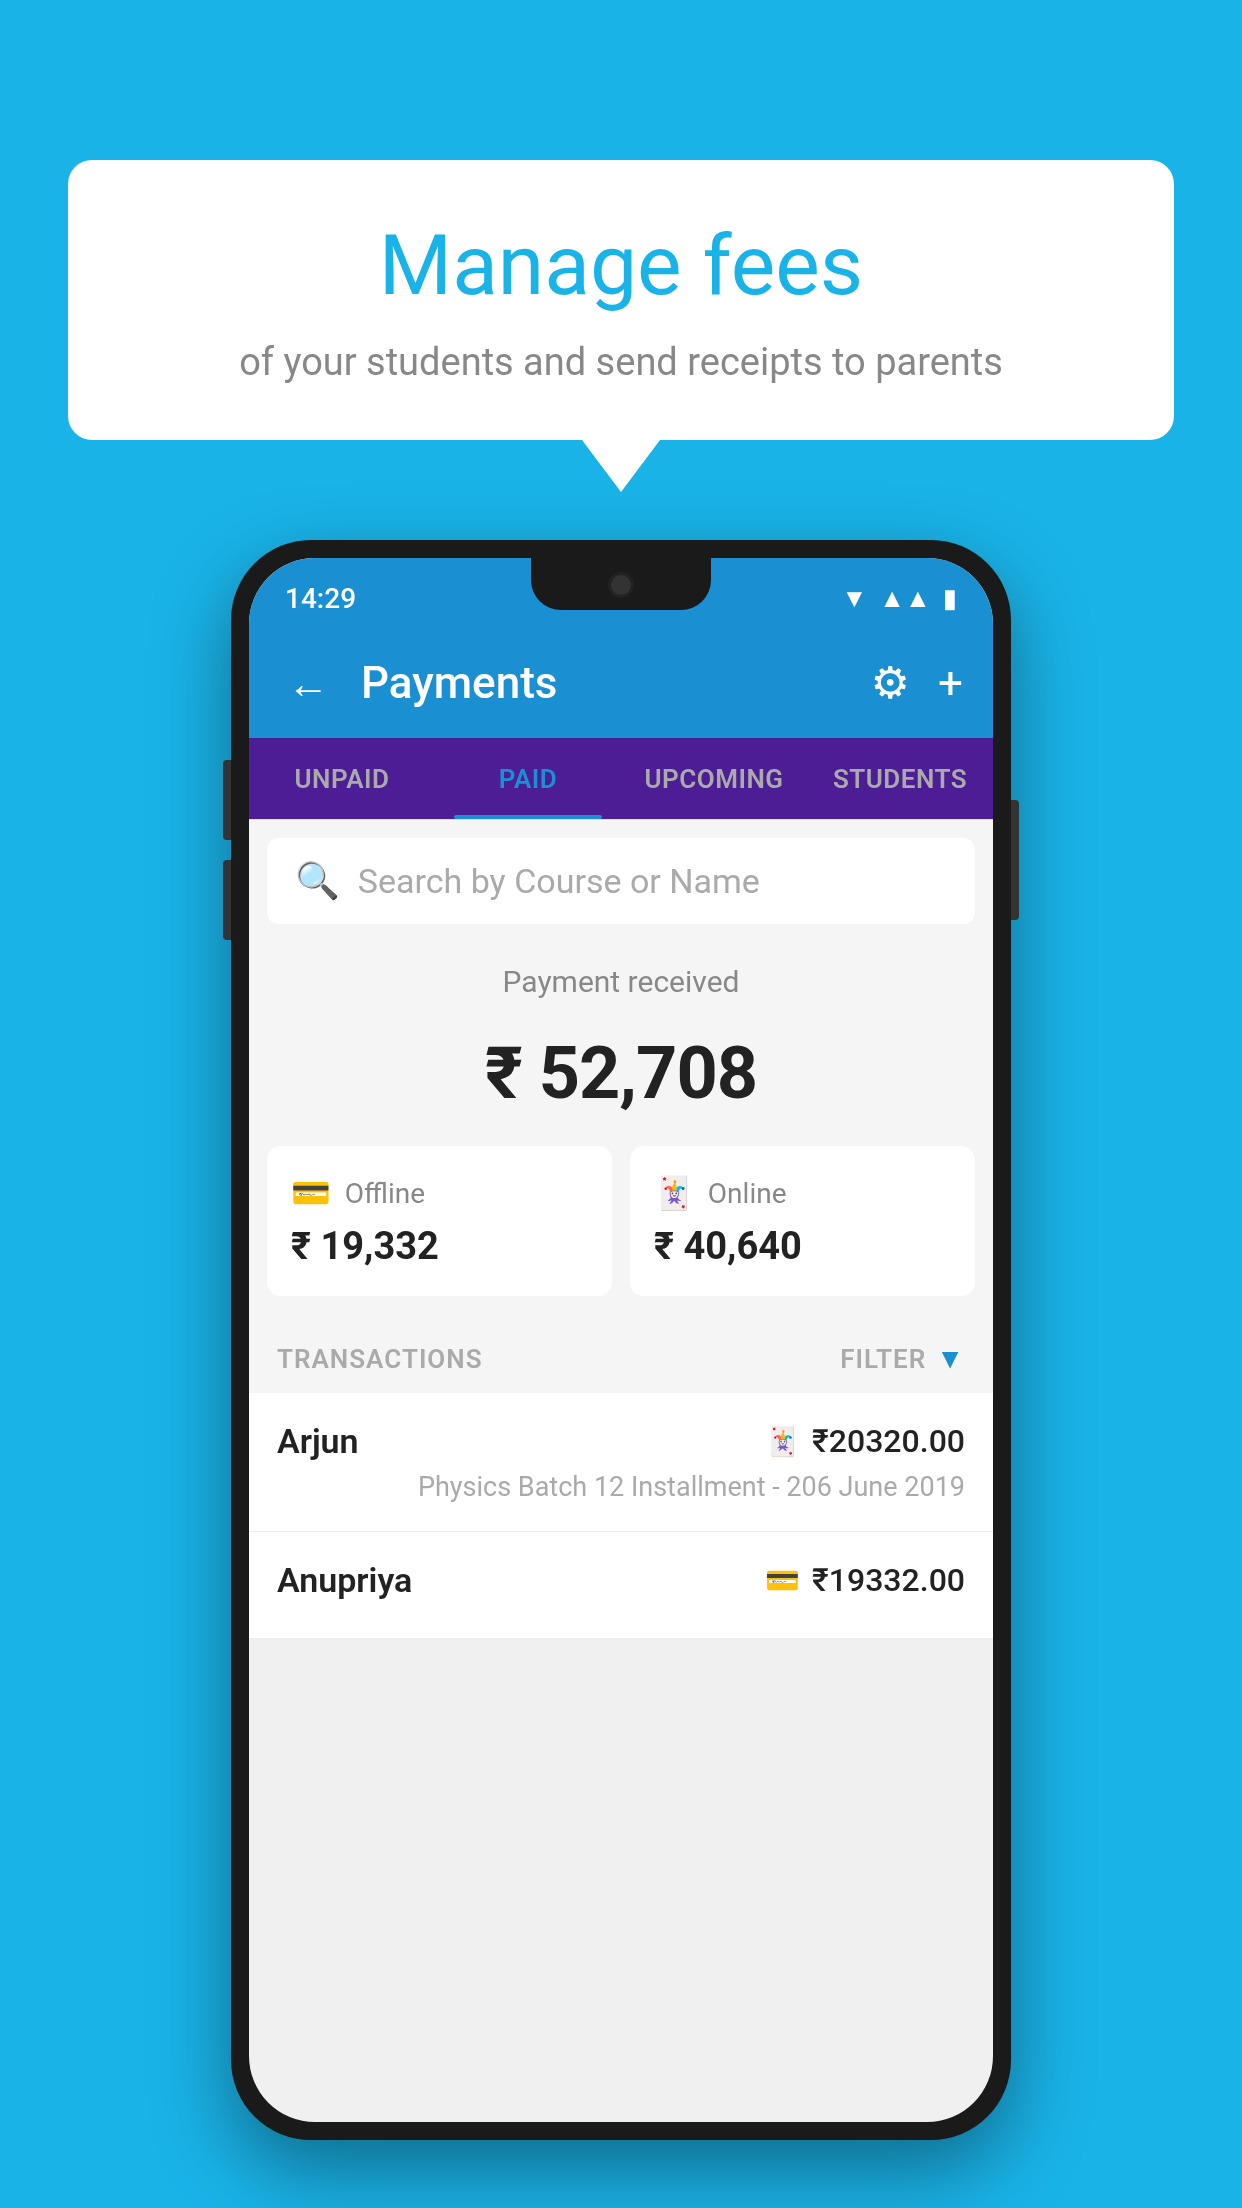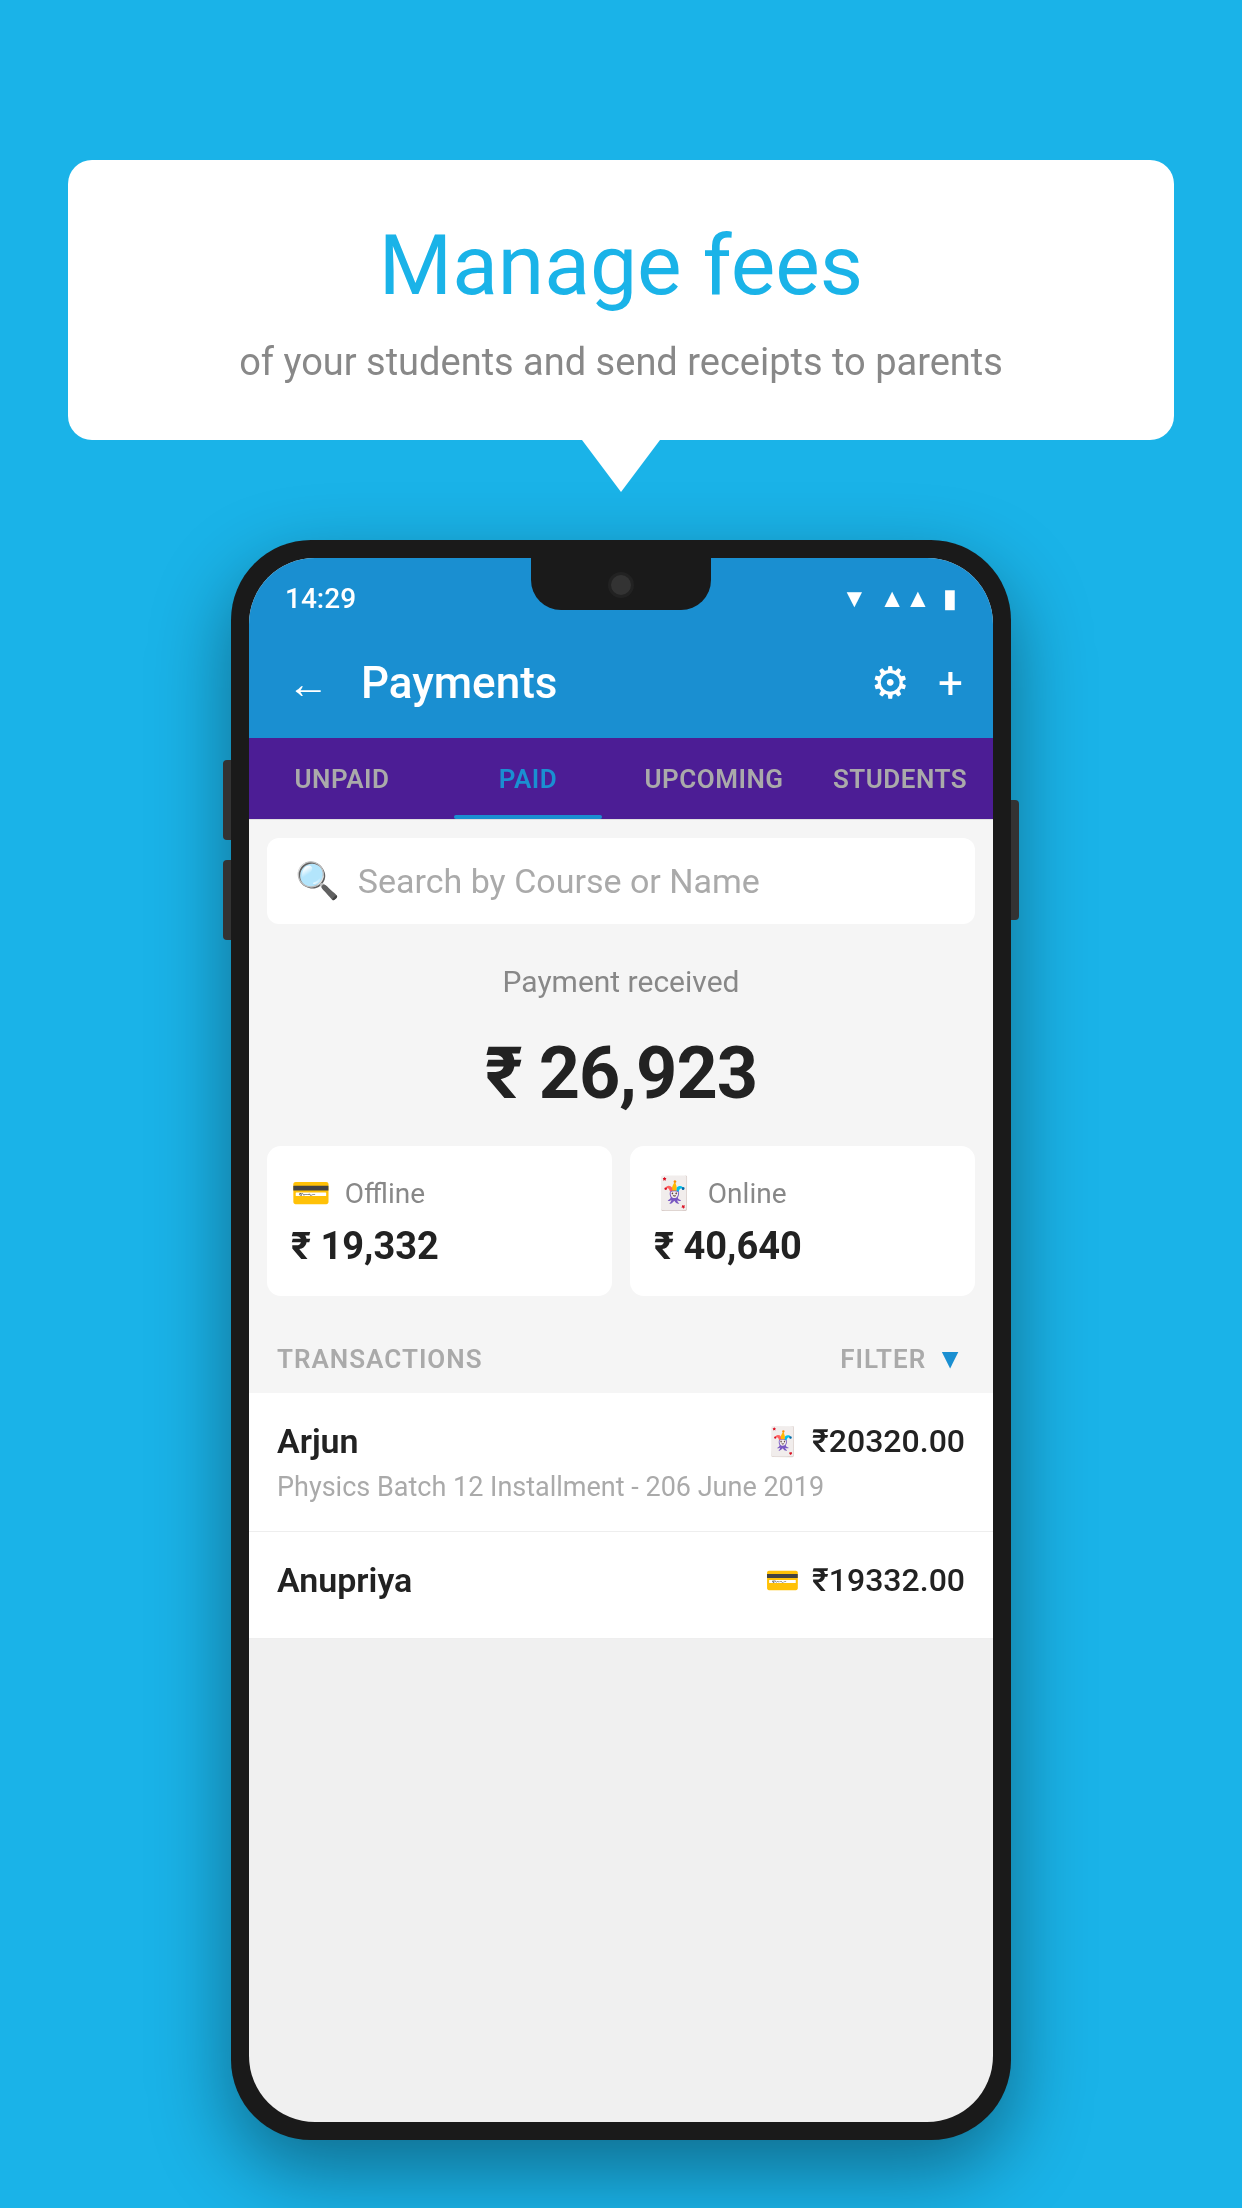--- a/index.html
+++ b/index.html
@@ -348,21 +348,21 @@
     }
 
     .transaction-amount {
       font-size: 32px;
       color: #222222;
       font-weight: 500;
     }
 
     .transaction-bottom {
       display: flex;
-      justify-content: flex-start;
+      justify-content: flex-end;
     }
 
     .transaction-detail {
       color: #aaaaaa;
       font-size: 27px;
     }
 
     .transaction-date {
       color: #aaaaaa;
       font-size: 27px;
@@ -457,21 +457,21 @@
 
       <div class="content-area">
 
         <div class="search-container">
           <span class="search-icon-wrap">🔍</span>
           <span class="search-placeholder">Search by Course or Name</span>
         </div>
 
         <div class="payment-summary">
           <div class="payment-label">Payment received</div>
-          <div class="payment-amount">₹ 26,923</div>
+          <div class="payment-amount">₹ 52,708</div>
         </div>
 
         <div class="payment-cards">
           <div class="payment-card">
             <div class="card-header">
               <span class="card-icon">💳</span>
               <span>Offline</span>
             </div>
             <div class="card-amount">₹ 19,332</div>
           </div>

